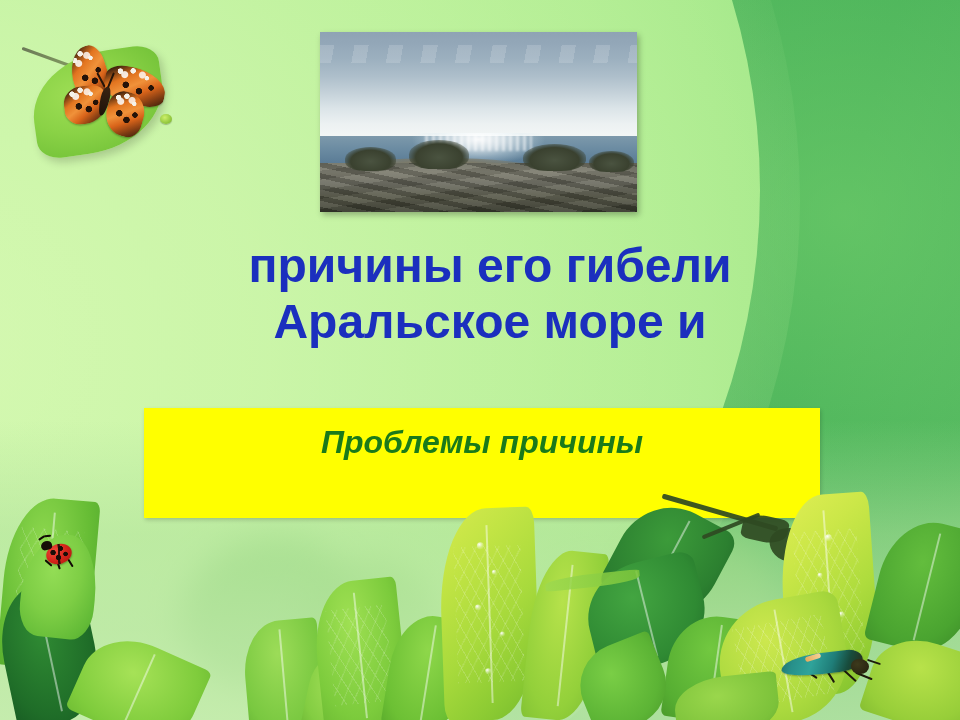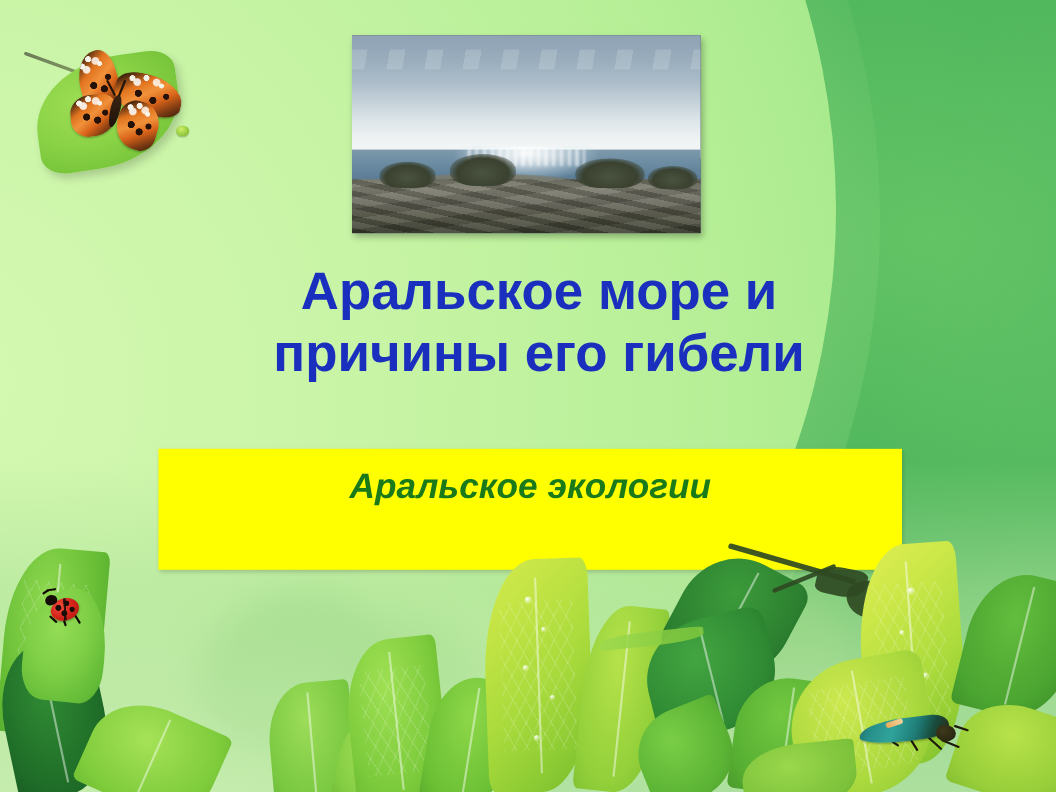--- a/index.html
+++ b/index.html
@@ -308,26 +308,26 @@
     <div class="ph-dune"></div>
     <div class="ph-ground"></div>
     <div class="ph-ground-tex"></div>
     <div class="ph-bush" style="left:8%; top:64%; width:16%; height:13%;"></div>
     <div class="ph-bush" style="left:28%; top:60%; width:19%; height:16%;"></div>
     <div class="ph-bush" style="left:64%; top:62%; width:20%; height:15%;"></div>
     <div class="ph-bush" style="left:85%; top:66%; width:14%; height:12%;"></div>
   </div>
 
   <div id="title">
+    <div>причины его гибели</div>
     <div>Аральское море и</div>
-    <div>причины его гибели</div>
   </div>
 
   <div id="subtitle-box">
-    <div id="subtitle-text">Аральское экологии</div>
+    <div id="subtitle-text">Проблемы причины</div>
   </div>
 
   <div id="butterfly-group">
     <div class="bf-stem"></div>
     <div class="bf-leaf">
       <div class="vein"></div>
       <div class="vein-s"></div>
     </div>
 
     <div class="wing" style="left:58px; top:16px; width:36px; height:58px; transform:rotate(-18deg);">

